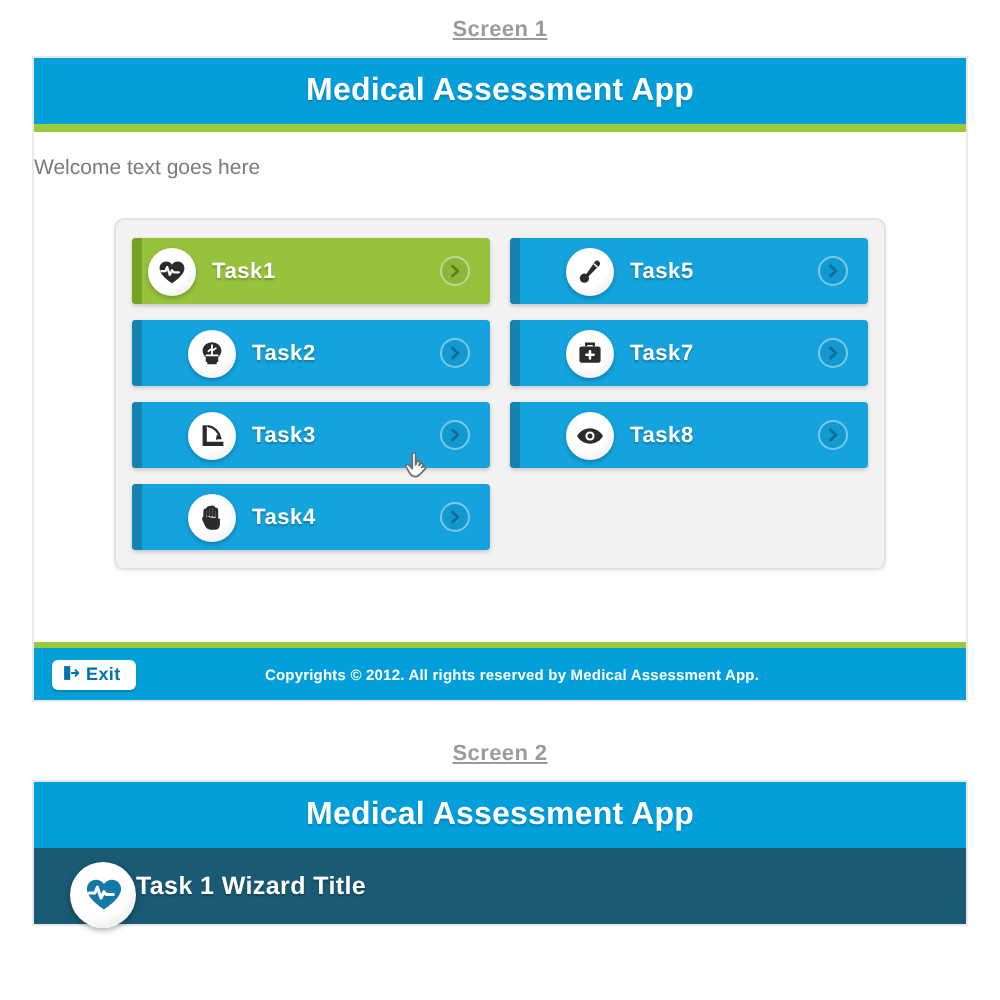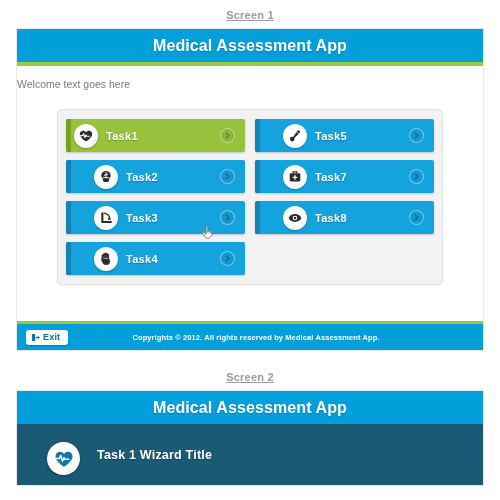--- a/index.html
+++ b/index.html
@@ -160,25 +160,25 @@
     color:#ffffff;
     font-size:7.5px;
     font-weight:bold;
     letter-spacing:.1px;
     pointer-events:none;
   }
 
   
   .wizard-band{
     background:#1A5A75;
-    height:61px;
+    height:38px;
     display:flex;
     align-items:center;
-    padding-left:30px;
-    gap:17px;
+    padding-left:18px;
+    gap:0;
   }
   .wizard-icon{
     width:33px;height:33px;border-radius:50%;
     background:radial-gradient(circle at 35% 28%,#ffffff 0%,#ffffff 58%,#dedede 100%);
     display:flex;align-items:center;justify-content:center;
     flex:0 0 auto;
     box-shadow:0 1px 3px rgba(0,0,0,.35);
     margin-top:8px;
   }
   .wizard-title{

